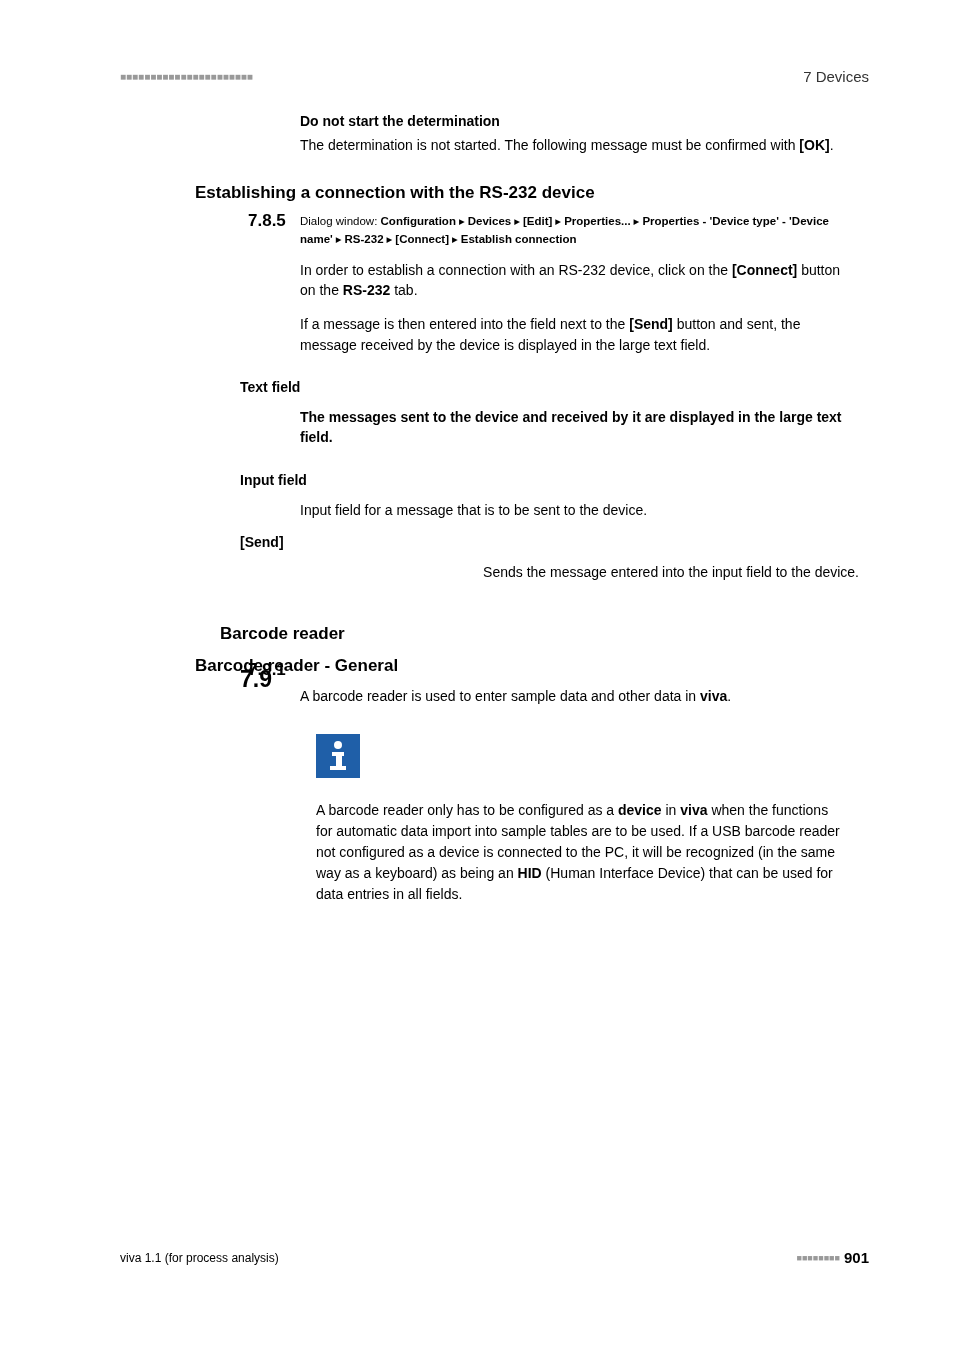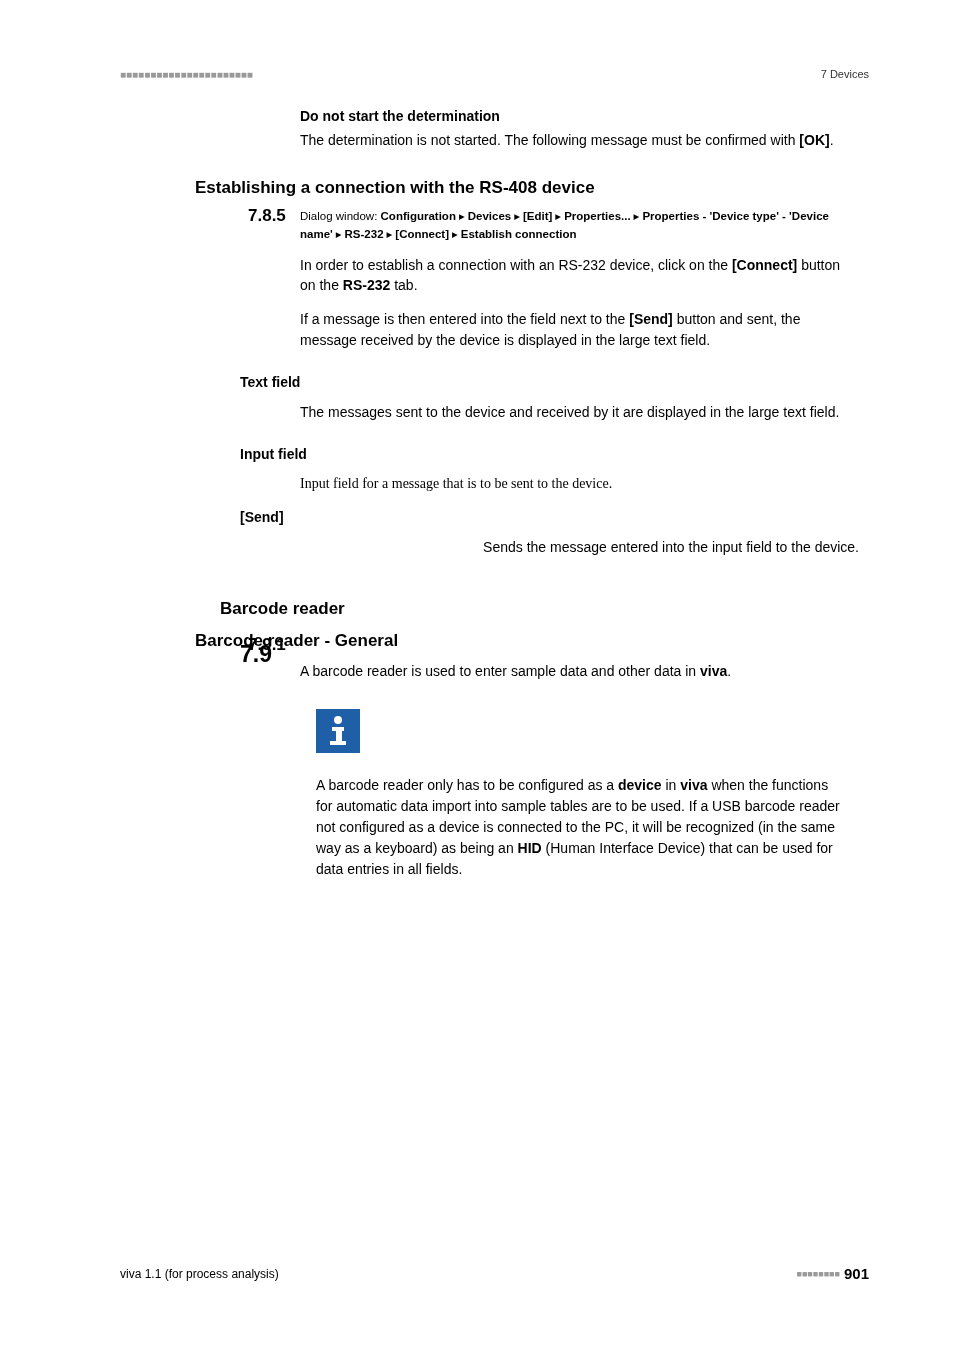--- a/index.html
+++ b/index.html
@@ -23,21 +23,21 @@
       justify-content: space-between;
       align-items: center;
       margin-bottom: 28px;
     }
     .header-left {
       letter-spacing: 0;
       color: #999;
       font-size: 10px;
     }
     .header-right {
-      font-size: 11px;
+      font-size: 15px;
       color: #333;
     }
     .content-indent {
       margin-left: 180px;
       margin-right: 10px;
     }
     .sidebar-label {
       position: absolute;
       left: 120px;
       font-weight: bold;
@@ -133,21 +133,21 @@
     .note-line {
       border-bottom: 1.5px solid #000;
       margin-top: 2px;
     }
     .note-text {
       font-size: 14px;
       line-height: 1.5;
     }
     .footer {
       position: absolute;
-      bottom: 68px;
+      bottom: 84px;
       left: 120px;
       right: 85px;
       display: flex;
       justify-content: space-between;
       align-items: center;
       font-size: 12px;
     }
     .footer-right {
       display: flex;
       align-items: center;
@@ -177,45 +177,45 @@
 
   <div class="content-indent">
     <div class="bold-heading">Do not start the determination</div>
     <div class="body-text para">
       <span>The determination is not started. The following message must be confirmed with </span><span class="strong">[OK]</span><span>.</span>
     </div>
   </div>
 
   <div style="position:relative;">
     <span class="section-num" style="font-size:17px;top:28px;">7.8.5</span>
-    <div class="section-title-785">Establishing a connection with the RS-408 device</div>
+    <div class="section-title-785">Establishing a connection with the RS-232 device</div>
   </div>
 
   <div class="content-indent">
     <div class="dialog-path">
       <span>Dialog window: </span><span class="strong">Configuration</span><span class="arrow">▸</span><span class="strong">Devices</span><span class="arrow">▸</span><span class="strong">[Edit]</span><span class="arrow">▸</span><span class="strong">Properties...</span><span class="arrow">▸</span><span class="strong">Properties - 'Device type' - 'Device name'</span><span class="arrow">▸</span><span class="strong">RS-232</span><span class="arrow">▸</span><span class="strong">[Connect]</span><span class="arrow">▸</span><span class="strong">Establish connection</span>
     </div>
 
     <div class="body-text para">
       <span>In order to establish a connection with an RS-232 device, click on the </span><span class="strong">[Connect]</span><span> button on the </span><span class="strong">RS-232</span><span> tab.</span>
     </div>
 
     <div class="body-text para">
       <span>If a message is then entered into the field next to the </span><span class="strong">[Send]</span><span> button and sent, the message received by the device is displayed in the large text field.</span>
     </div>
   </div>
 
   <div class="field-block" style="position:relative;">
     <span class="sidebar-label">Text field</span>
-    <div class="content-indent body-text" style="padding-top:28px;">The messages sent to the device and received by it are displayed in the large text field.</div>
+    <div class="content-indent body-text" style="padding-top:28px;font-weight:bold;">The messages sent to the device and received by it are displayed in the large text field.</div>
   </div>
 
   <div class="field-block" style="position:relative;">
     <span class="sidebar-label">Input field</span>
-    <div class="content-indent body-text" style="padding-top:28px;font-family:Liberation Serif, serif;">Input field for a message that is to be sent to the device.</div>
+    <div class="content-indent body-text" style="padding-top:28px;">Input field for a message that is to be sent to the device.</div>
   </div>
 
   <div class="field-block" style="position:relative;margin-top:14px;">
     <span class="sidebar-label">[Send]</span>
     <div class="content-indent body-text" style="padding-top:28px;text-align:right;">Sends the message entered into the input field to the device.</div>
   </div>
 
   <div style="position:relative;">
     <span class="section-num-79" style="top:42px;">7.9</span>
     <div class="section-title-79">Barcode reader</div>

